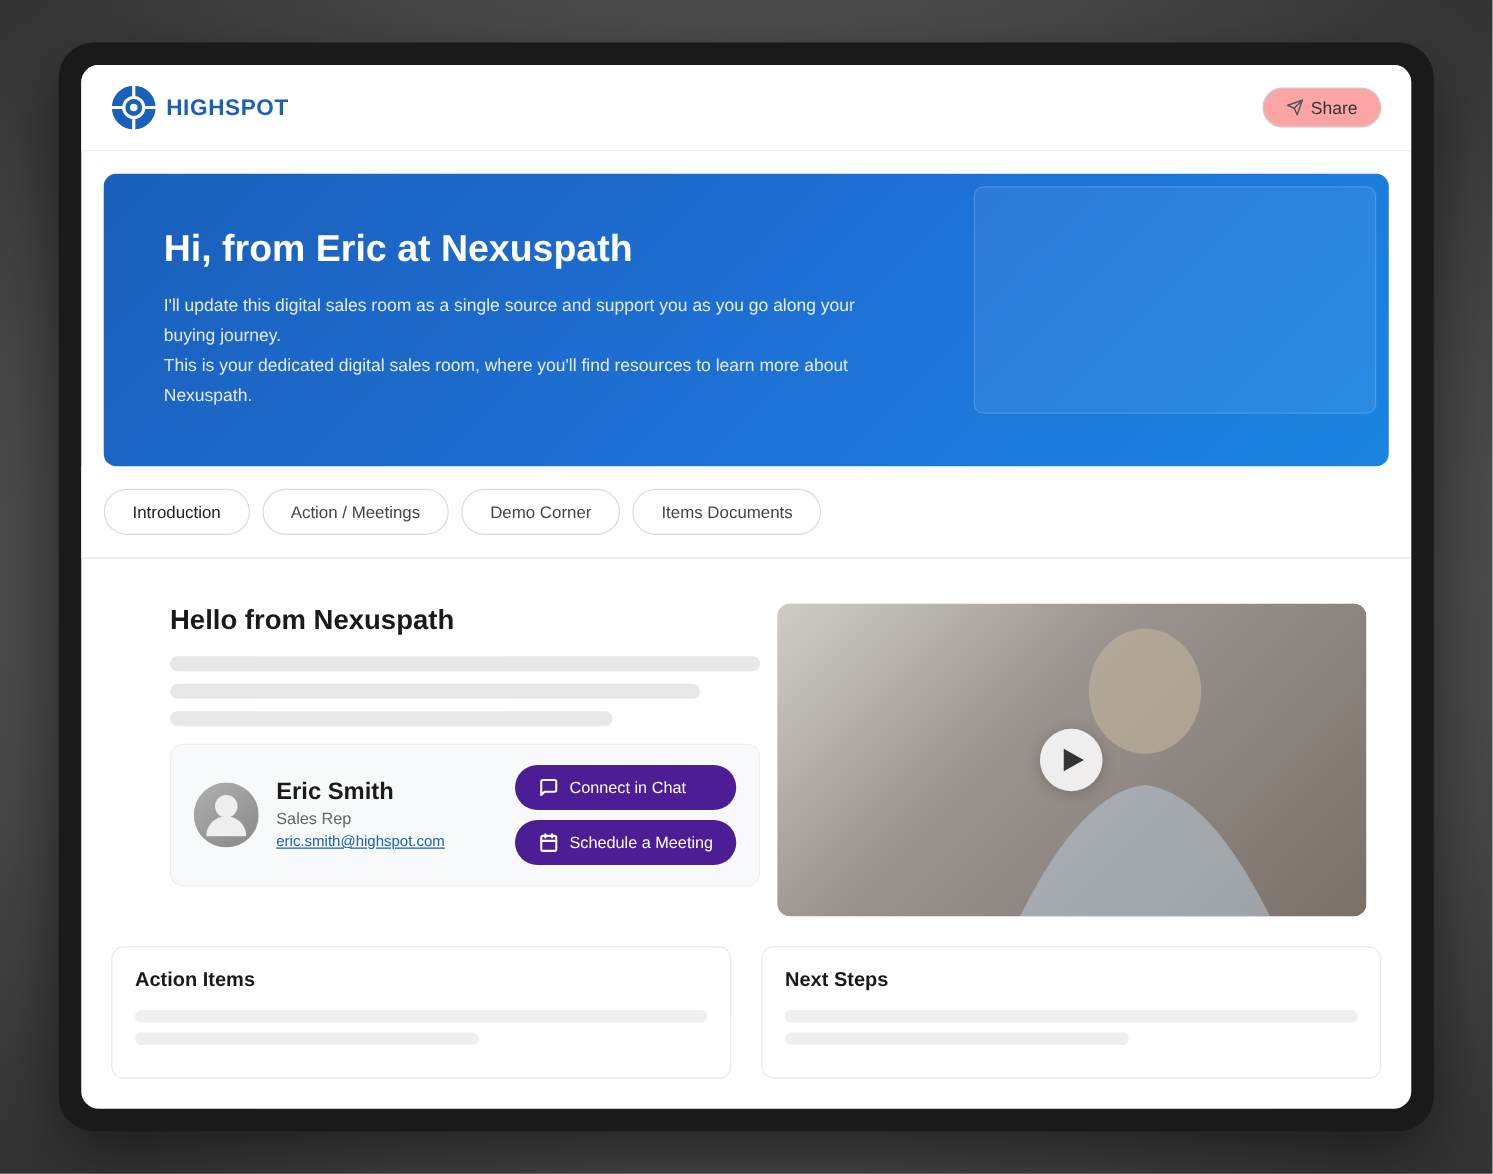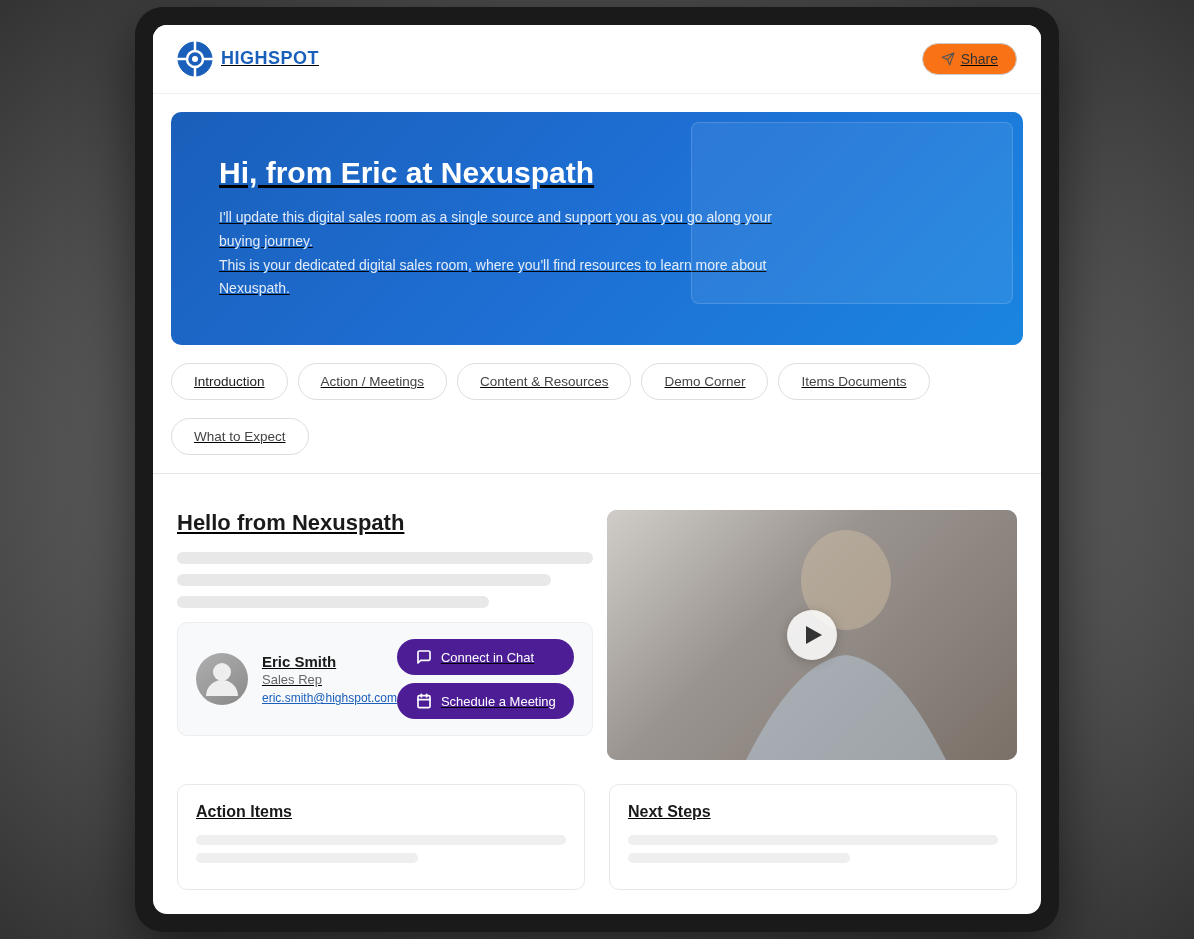--- a/index.html
+++ b/index.html
@@ -6,26 +6,25 @@
     body {
       background: #6b7280;
       background: radial-gradient(ellipse at center, #888 0%, #555 60%, #333 100%);
       min-height: 939px;
       display: flex;
       align-items: center;
       justify-content: center;
       font-family: -apple-system, BlinkMacSystemFont, 'Segoe UI', sans-serif;
     }
     .device-frame {
-      width: 924px;
+      width: 1100px;
       background: #1a1a1a;
       border-radius: 28px;
       padding: 18px;
       box-shadow: 0 20px 60px rgba(0,0,0,0.6);
-      text-decoration: underline;
     }
     .browser-window {
       background: #fff;
       border-radius: 14px;
       overflow: hidden;
       min-height: 800px;
     }
     
     .header {
       display: flex;
@@ -50,21 +49,21 @@
       color: #1a5fba;
       letter-spacing: 0.5px;
     }
     .share-btn {
       display: flex;
       align-items: center;
       gap: 6px;
       padding: 7px 18px;
       border: 1.5px solid #ccc;
       border-radius: 20px;
-      background: #f97316;
+      background: #fca5a5;
       font-size: 14px;
       color: #333;
       cursor: pointer;
     }
     
     .hero-banner {
       background: linear-gradient(135deg, #1a5fba 0%, #1e6fd4 50%, #1a85e0 100%);
       margin: 18px 18px 0;
       border-radius: 10px;
       padding: 44px 48px;
@@ -119,21 +118,22 @@
     .nav-tab.active {
       background: #fff;
       color: #222;
       font-weight: 500;
     }
     
     .main-content {
       display: grid;
       grid-template-columns: 1fr 1fr;
       gap: 14px;
-      padding: 24px 24px 0;
+      padding: 24px 36px 0;
+      margin-left: 35px;
     }
     .left-col {}
     .right-col {}
     .section-title {
       font-size: 22px;
       font-weight: 600;
       color: #1a1a1a;
       margin-bottom: 16px;
     }
     
@@ -177,21 +177,21 @@
       width: 100%;
       height: 100%;
       background: linear-gradient(145deg, #b0b0b0 0%, #888 100%);
       display: flex;
       align-items: center;
       justify-content: center;
       color: #fff;
       font-size: 20px;
     }
     .contact-name {
-      font-size: 15px;
+      font-size: 19px;
       font-weight: 700;
       color: #1a1a1a;
       margin-bottom: 2px;
     }
     .contact-role {
       font-size: 13px;
       color: #666;
       margin-bottom: 4px;
     }
     .contact-email {
@@ -322,24 +322,22 @@
 
     <div class="hero-banner">
       <h1 class="hero-title">Hi, from Eric at Nexuspath</h1>
       <p class="hero-desc">I'll update this digital sales room as a single source and support you as you go along your buying journey.</p>
       <p class="hero-desc">This is your dedicated digital sales room, where you'll find resources to learn more about Nexuspath.</p>
     </div>
 
     <div class="nav-tabs">
       <div class="nav-tab active">Introduction</div>
       <div class="nav-tab">Action / Meetings</div>
-      <div class="nav-tab">Content &amp; Resources</div>
       <div class="nav-tab">Demo Corner</div>
       <div class="nav-tab">Items Documents</div>
-      <div class="nav-tab">What to Expect</div>
     </div>
 
     <div class="main-content">
 
       <div class="left-col">
         <h2 class="section-title">Hello from Nexuspath</h2>
         <div class="text-line w-full"></div>
         <div class="text-line w-90"></div>
         <div class="text-line w-75"></div>
 

